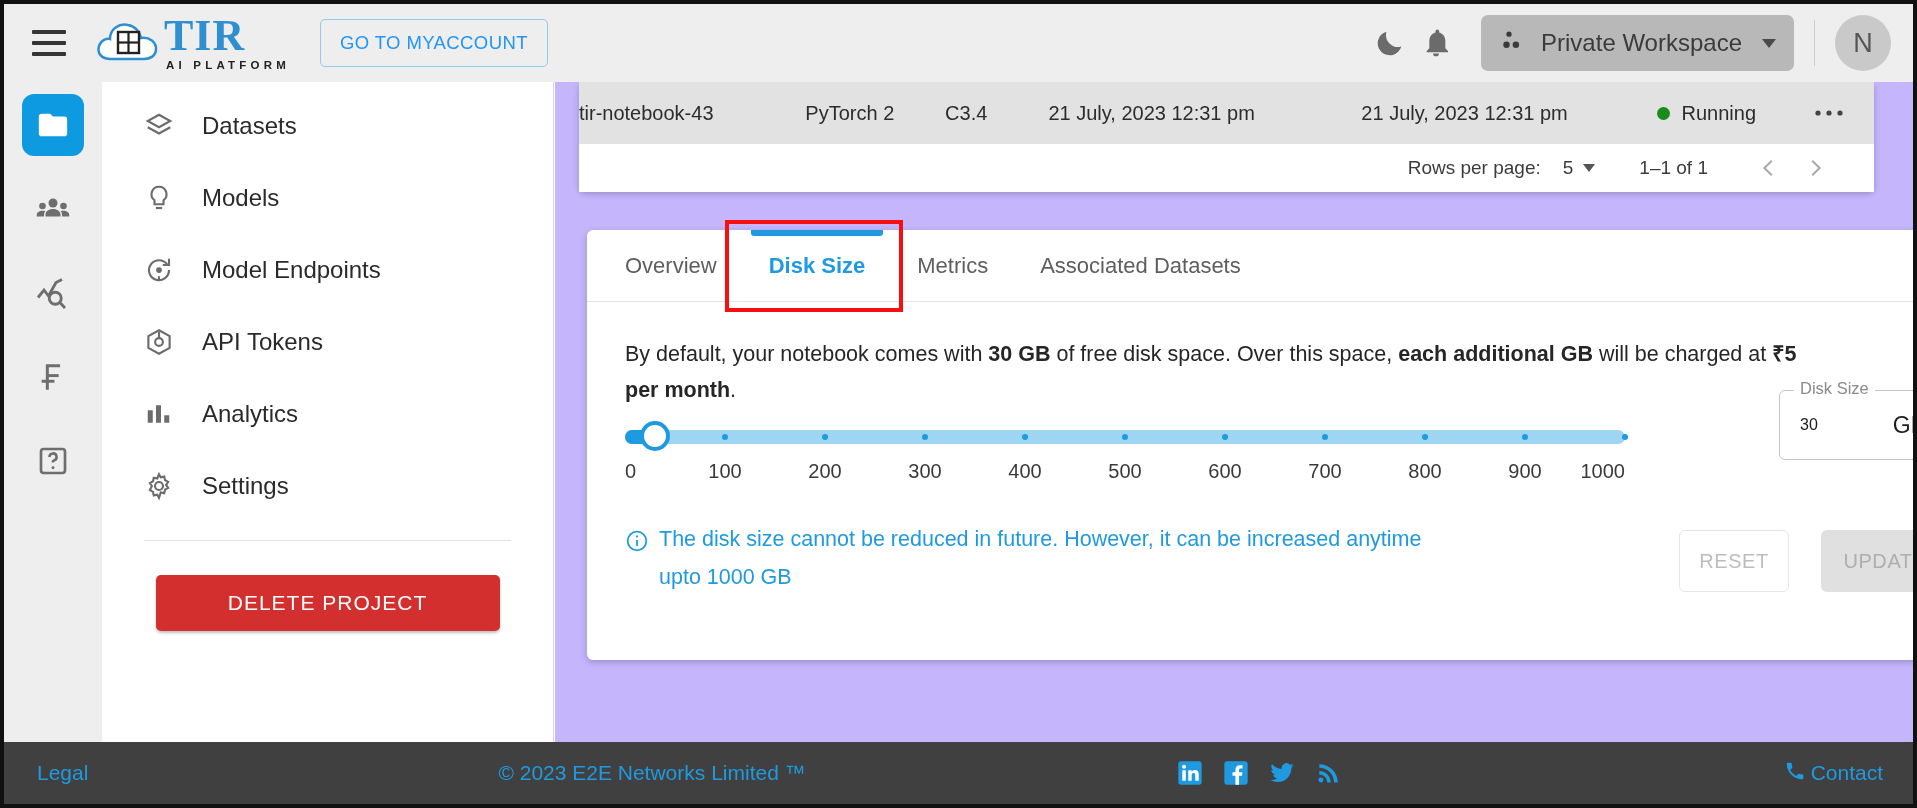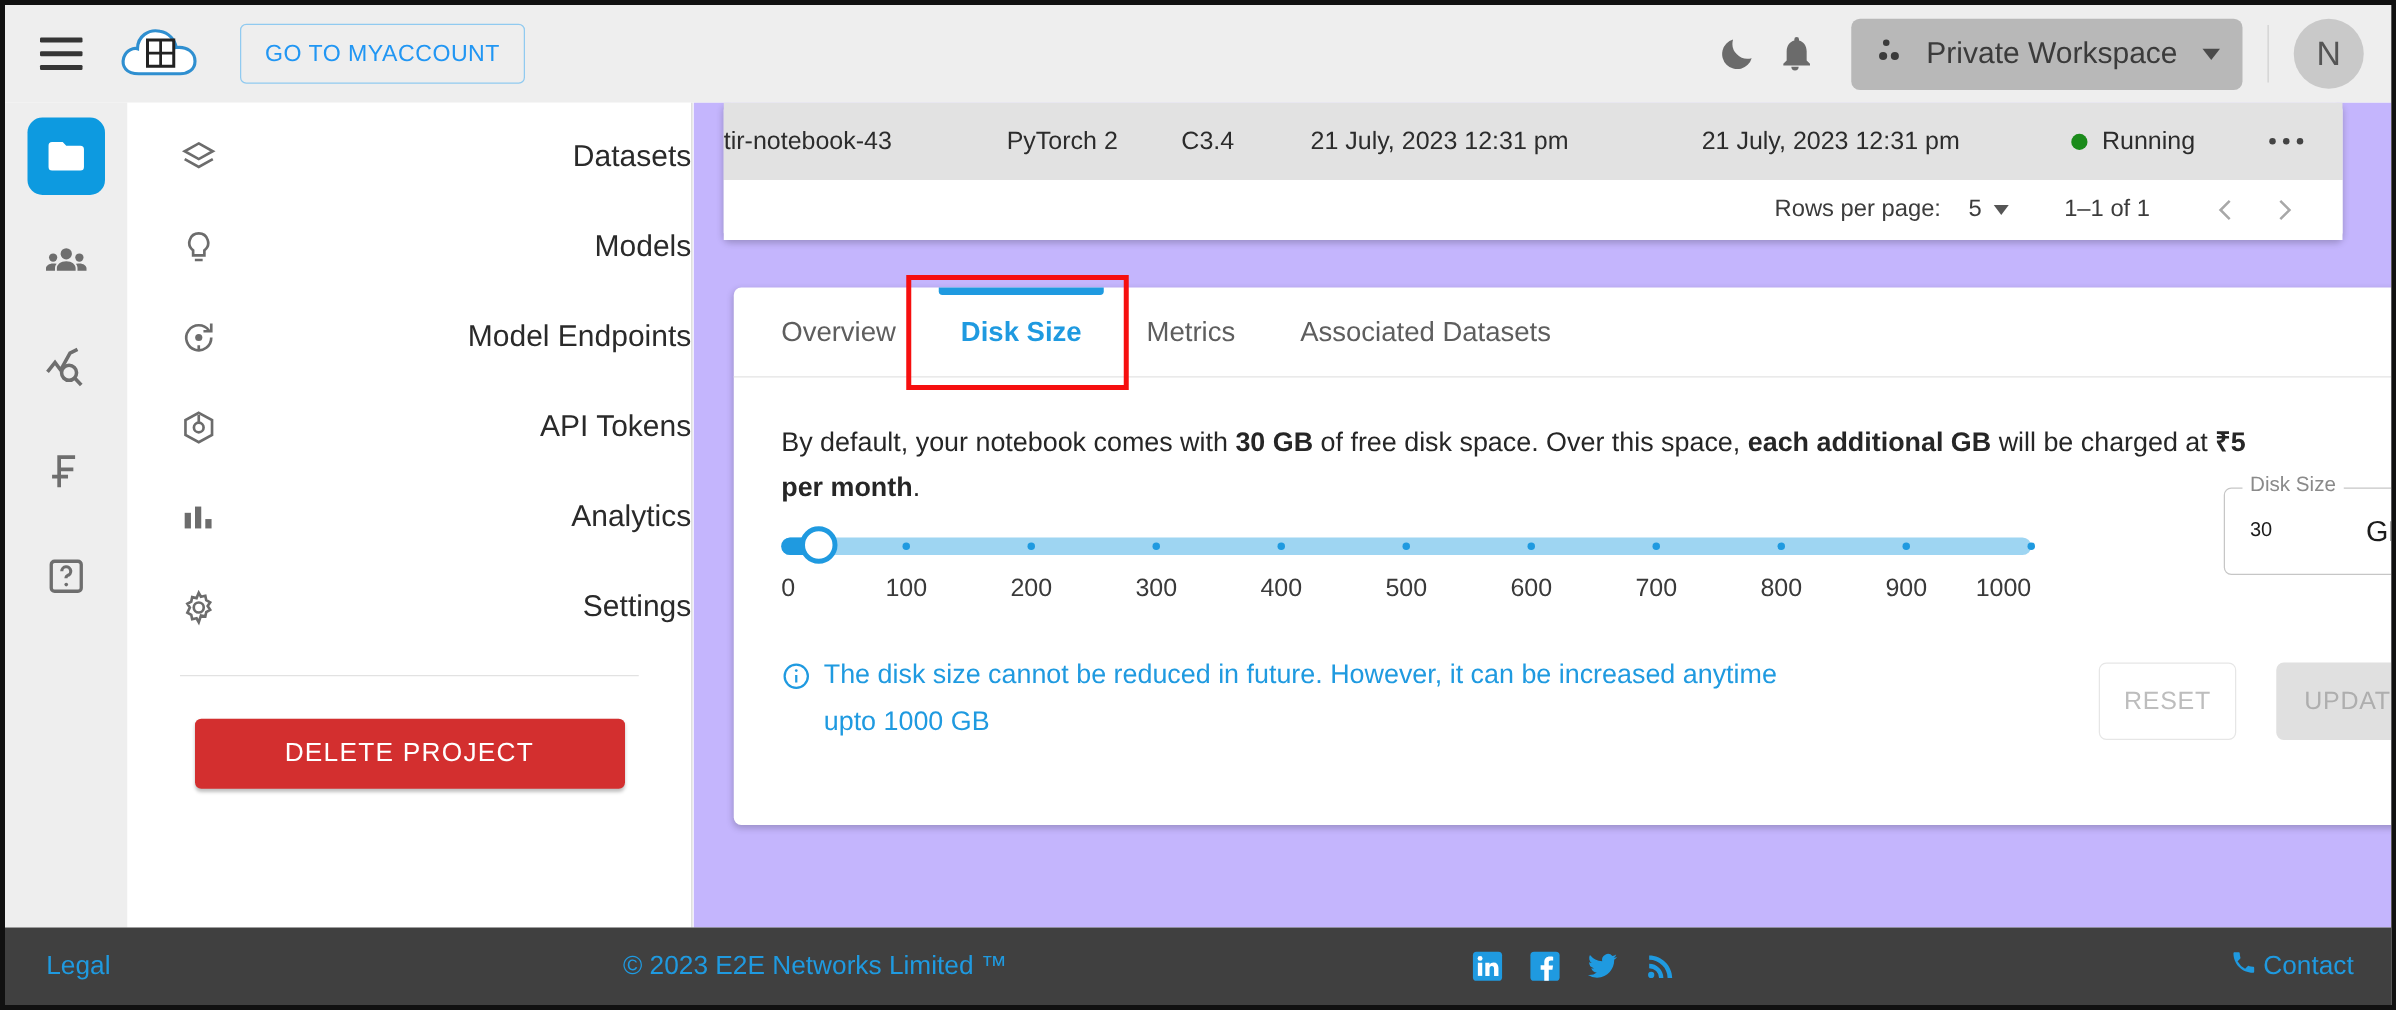--- a/index.html
+++ b/index.html
@@ -106,21 +106,21 @@
   .sidebar {
     position: absolute; left: 98px; top: 78px;
     width: 452px; height: 660px;
     background: #ffffff;
     border-right: 1px solid #d5d5d5;
     padding-top: 8px;
   }
   .nav-item {
     display: flex; align-items: center;
     height: 72px; padding-left: 42px; gap: 28px;
-    cursor: pointer; color: #3a3a3a; justify-content: space-between;
+    cursor: pointer; color: #3a3a3a;
   }
   .nav-item .nav-ico {
     width: 30px; height: 30px; display: flex; align-items: center; justify-content: center;
     color: #6c6c6c; flex: 0 0 30px;
   }
   .nav-item .nav-lbl { font-size: 24px; color: #2a2a2a; }
   .sb-divider { height: 1px; background: #e2e2e2; margin: 18px 42px 0 42px; }
   .delete-btn {
     display: block; margin: 34px auto 0 auto;
     width: 344px; height: 56px;
@@ -158,21 +158,21 @@
   .c-fw    { width: 142px; }
   .c-plan  { width: 105px; }
   .c-created { width: 318px; }
   .c-updated { width: 300px; }
   .c-status { width: 160px; display: flex; align-items: center; gap: 12px; }
   .dot { width: 13px; height: 13px; border-radius: 50%; background: #1b8b1b; display: inline-block; }
   .c-more { flex: 1; display: flex; justify-content: flex-end; padding-right: 30px; color: #444; cursor: pointer; }
 
   .nb-pager {
     height: 48px; display: flex; align-items: center; justify-content: flex-end;
-    padding-right: 24px; gap: 0px; font-size: 19px; color: #3c3c3c; background: #fff;
+    padding-right: 36px; gap: 0px; font-size: 19px; color: #3c3c3c; background: #fff;
   }
   .rpp-label { margin-right: 22px; }
   .rpp-value { display: flex; align-items: center; gap: 10px; cursor: pointer; }
   .rpp-caret {
     width: 0; height: 0;
     border-left: 6px solid transparent; border-right: 6px solid transparent;
     border-top: 8px solid #555;
   }
   .rpp-range { margin-left: 44px; margin-right: 38px; }
   .pg-arrow { width: 46px; height: 46px; display: flex; align-items: center; justify-content: center; color: #a0a0a0; cursor: pointer; }
@@ -296,20 +296,24 @@
     </div>
 
     <div class="brand">
       <div class="brand-logo">
         <svg width="68" height="56" viewBox="0 0 68 56">
           <path d="M17 44 C7 44 3 38 5 31 C7 25 13 23 16 24 C16 14 25 8 34 10 C41 11 46 17 47 23 C56 22 62 27 62 34 C62 41 56 44 50 44 Z" fill="#ffffff" stroke="#2f8fd0" stroke-width="2.5"></path>
           <rect x="24" y="17" width="21" height="21" fill="none" stroke="#222" stroke-width="2.4"></rect>
           <line x1="34.5" y1="17" x2="34.5" y2="38" stroke="#222" stroke-width="2.2"></line>
           <line x1="24" y1="27.5" x2="45" y2="27.5" stroke="#222" stroke-width="2.2"></line>
         </svg>
+      </div>
+      <div class="brand-text">
+        <div class="brand-tir">TIR</div>
+        <div class="brand-sub">AI PLATFORM</div>
       </div>
     </div>
 
     <button class="myaccount-btn">GO TO MYACCOUNT</button>
 
     <div class="header-right">
       <div class="icon-btn">
         <svg width="34" height="34" viewBox="0 0 24 24" fill="#6b6b6b">
           <path d="M20 14.5A8.5 8.5 0 0 1 9.5 4 8.5 8.5 0 1 0 20 14.5z"></path>
         </svg>

